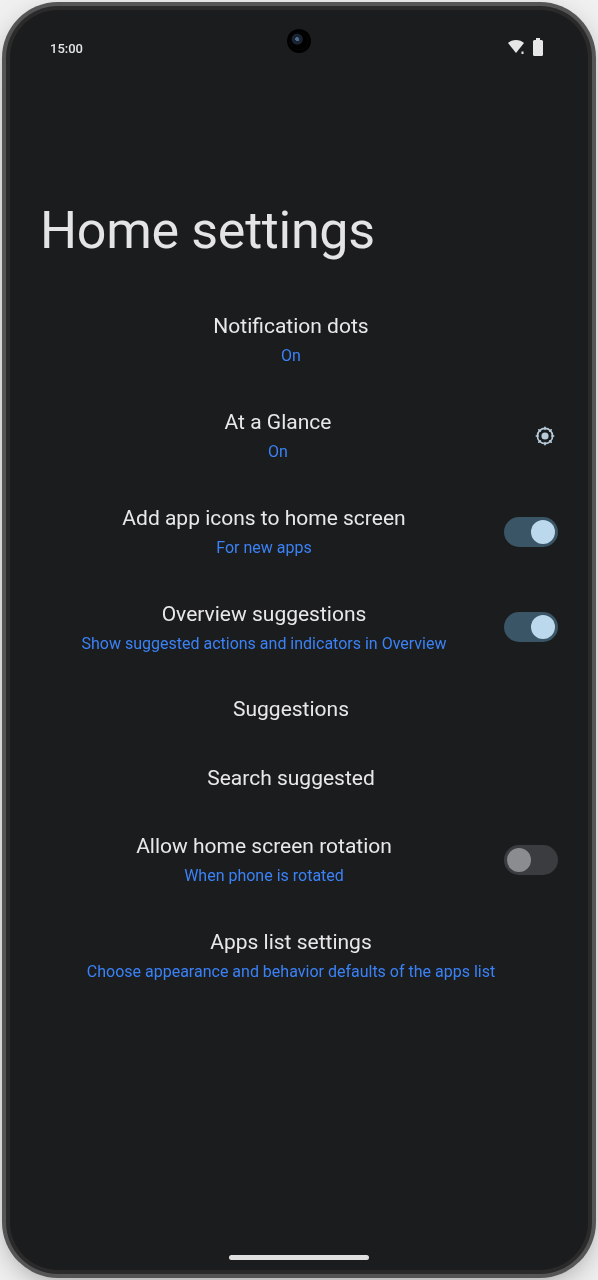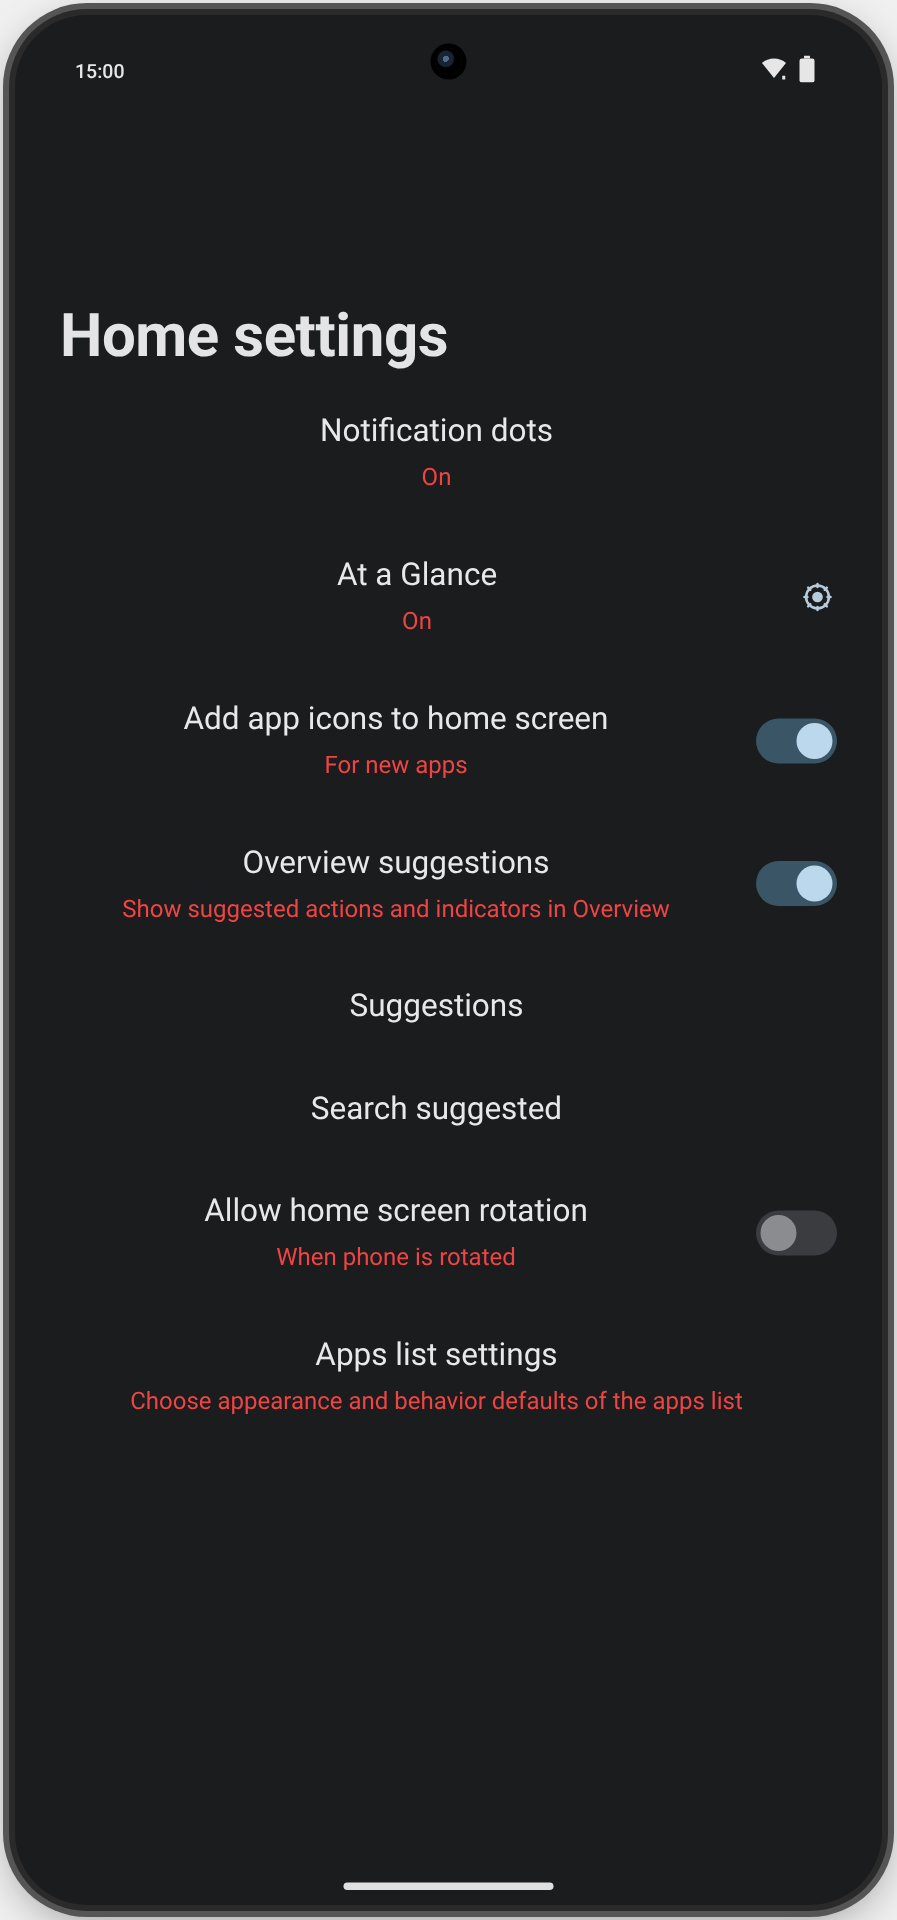--- a/index.html
+++ b/index.html
@@ -21,29 +21,29 @@
     position: absolute; top: 24px; left: 0; right: 0; height: 28px;
     display: flex; justify-content: space-between; align-items: center;
     padding: 0 44px 0 40px; color: #e6e6e6; font-size: 13px; font-weight: 500;
   }
   .status-right { display: flex; gap: 6px; align-items: center; }
   .content {
     position: absolute; top: 60px; left: 0; right: 0; bottom: 0;
     padding: 0 30px;
     color: #e4e4e6;
   }
-  .page-title { font-size: 40px; font-weight: 700; margin-top: 130px; margin-bottom: 28px; letter-spacing: -0.3px; }
+  .page-title { font-size: 52px; font-weight: 400; margin-top: 130px; margin-bottom: 52px; letter-spacing: -0.3px; }
   .row {
     display: flex; align-items: center; justify-content: space-between;
     margin-bottom: 42px;
     text-align: center;
   }
   .row-text { flex: 1; min-width: 0; padding-right: 16px; }
   .row-title { font-size: 21px; font-weight: 400; color: #e8e8ea; line-height: 1.25; }
-  .row-sub { font-size: 16px; color: #ef4444; margin-top: 6px; line-height: 1.35; }
+  .row-sub { font-size: 16px; color: #3b82f6; margin-top: 6px; line-height: 1.35; }
   .gear {
     width: 26px; height: 26px; display: flex; align-items: center; justify-content: center;
     color: #b8cbdb;
   }
   .toggle {
     width: 54px; height: 30px; border-radius: 16px; position: relative; flex-shrink: 0;
   }
   .toggle .thumb { position: absolute; top: 3px; width: 24px; height: 24px; border-radius: 50%; }
   .toggle.on { background: #3a5566; }
   .toggle.on .thumb { right: 3px; background: #bcd8ec; }

